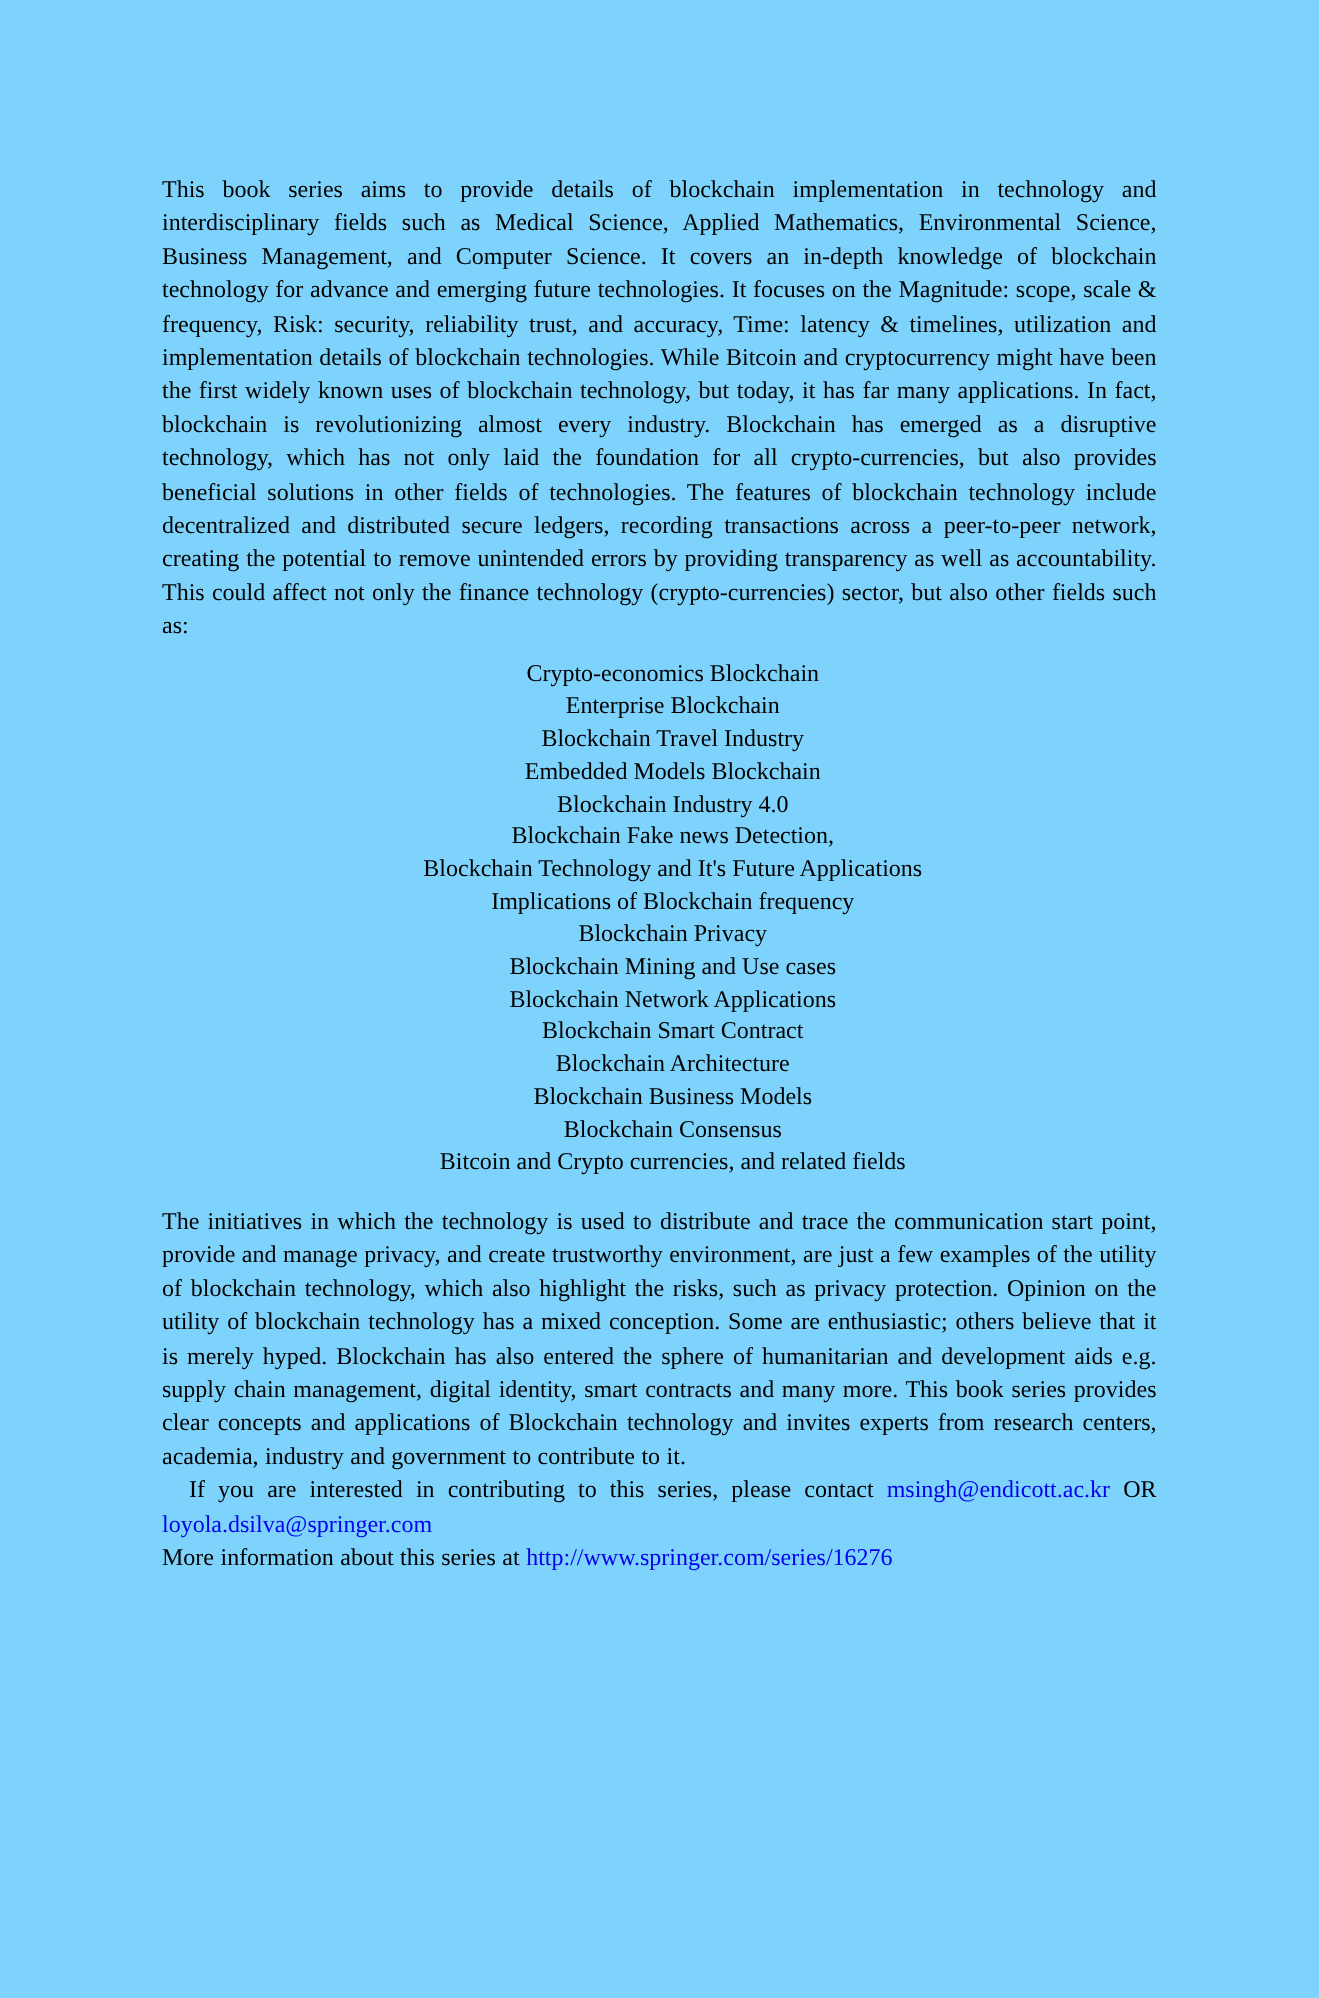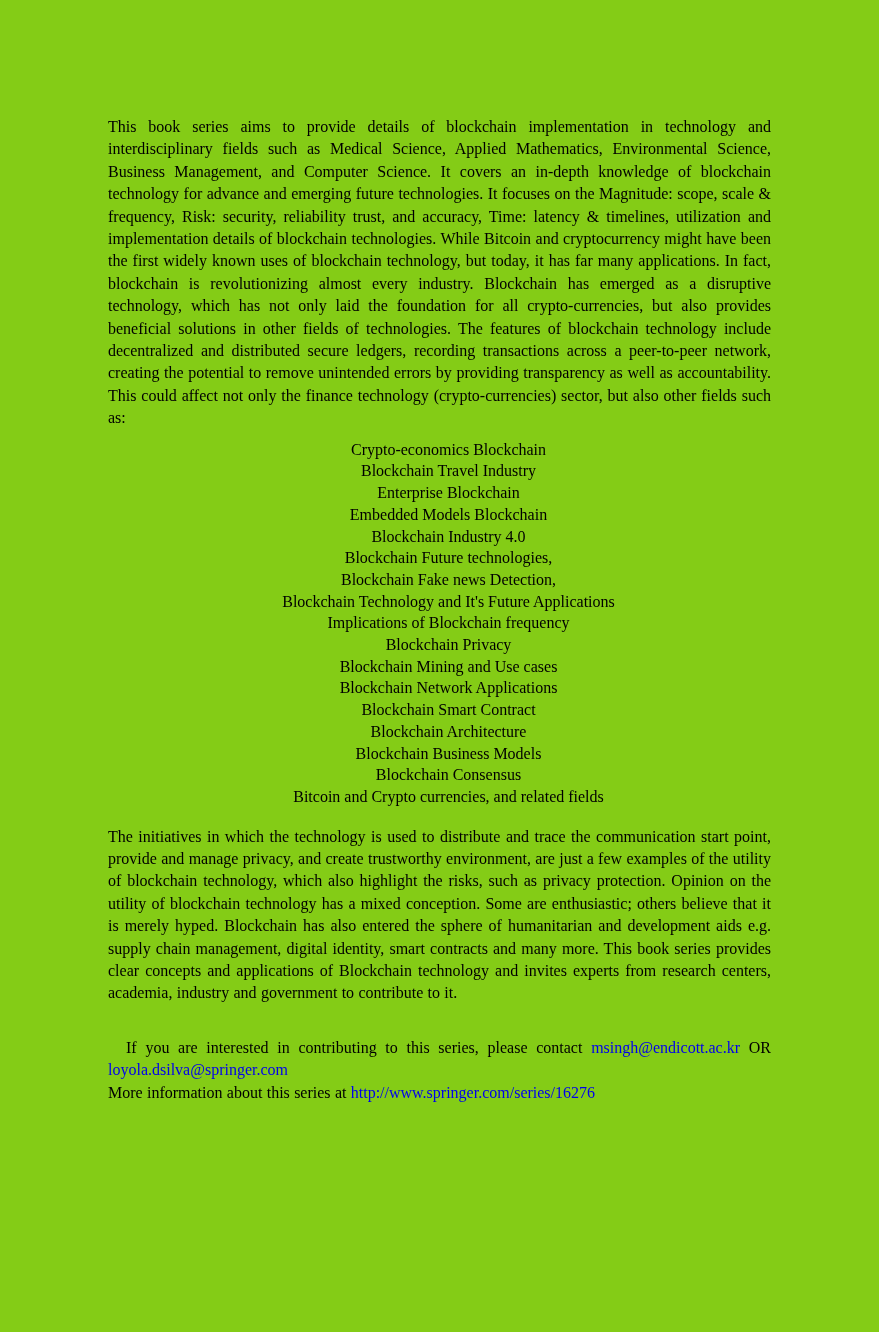--- a/index.html
+++ b/index.html
@@ -11,21 +11,21 @@
     width: 879px;
     height: 1332px;
     font-family: "Liberation Serif", serif;
     color: #000000;
   }
   .page {
     position: relative;
     width: 879px;
     height: 1332px;
     overflow: hidden;
-    background: #84cc16;
+    background: #7dd3fc;
   }
   .content {
     position: absolute;
     left: 108px;
     top: 116px;
     width: 663px;
     font-size: 16px;
   }
   .para {
     margin: 0;
@@ -35,21 +35,20 @@
   }
   .fields {
     list-style: none;
     margin: 9px 0 18px 0;
     padding: 0 0 0 18px;
     line-height: 21.7px;
     text-align: center;
   }
   .indent {
     text-indent: 18px;
-    margin-top: 32px;
   }
   .more {
     text-align: left;
   }
   a.link {
     color: var(--link-color, #0000EE);
     text-decoration: none;
     cursor: pointer;
   }
 </style>
@@ -58,30 +57,29 @@
 
 <div class="page">
   <div class="content">
 
     <p class="para">This book series aims to provide details of blockchain implementation in technology and interdisciplinary fields such as Medical Science, Applied Mathematics, Environmental Science, Business Management, and Computer Science. It covers an in-depth knowledge of blockchain technology for advance and emerging future technologies. It focuses on the Magnitude: scope, scale &amp; frequency, Risk: security, reliability trust, and accuracy, Time: latency &amp; timelines, utilization and implementation details of blockchain technologies. While Bitcoin and cryptocurrency might have been the first widely known uses of blockchain technology, but today, it has far many applications. In fact, blockchain is revolutionizing almost every industry. Blockchain has emerged as a disruptive technology, which has not only laid the foundation for all crypto-currencies, but also provides beneficial solutions in other fields of technologies. The features of blockchain technology include decentralized and distributed secure ledgers, recording transactions across a peer-to-peer network, creating the potential to remove unintended errors by providing transparency as well as accountability. This could affect not only the finance technology (crypto-currencies) sector, but also other fields such as:</p>
 
     <ul class="fields">
 
         <li class="field-item">Crypto-economics Blockchain</li>
 
+        <li class="field-item">Enterprise Blockchain</li>
+
         <li class="field-item">Blockchain Travel Industry</li>
-
-        <li class="field-item">Enterprise Blockchain</li>
 
         <li class="field-item">Embedded Models Blockchain</li>
 
         <li class="field-item">Blockchain Industry 4.0</li>
 
 
-        <li class="field-item">Blockchain Future technologies,</li>
 
         <li class="field-item">Blockchain Fake news Detection,</li>
 
         <li class="field-item">Blockchain Technology and It's Future Applications</li>
 
         <li class="field-item">Implications of Blockchain frequency</li>
 
         <li class="field-item">Blockchain Privacy</li>
 
         <li class="field-item">Blockchain Mining and Use cases</li>

